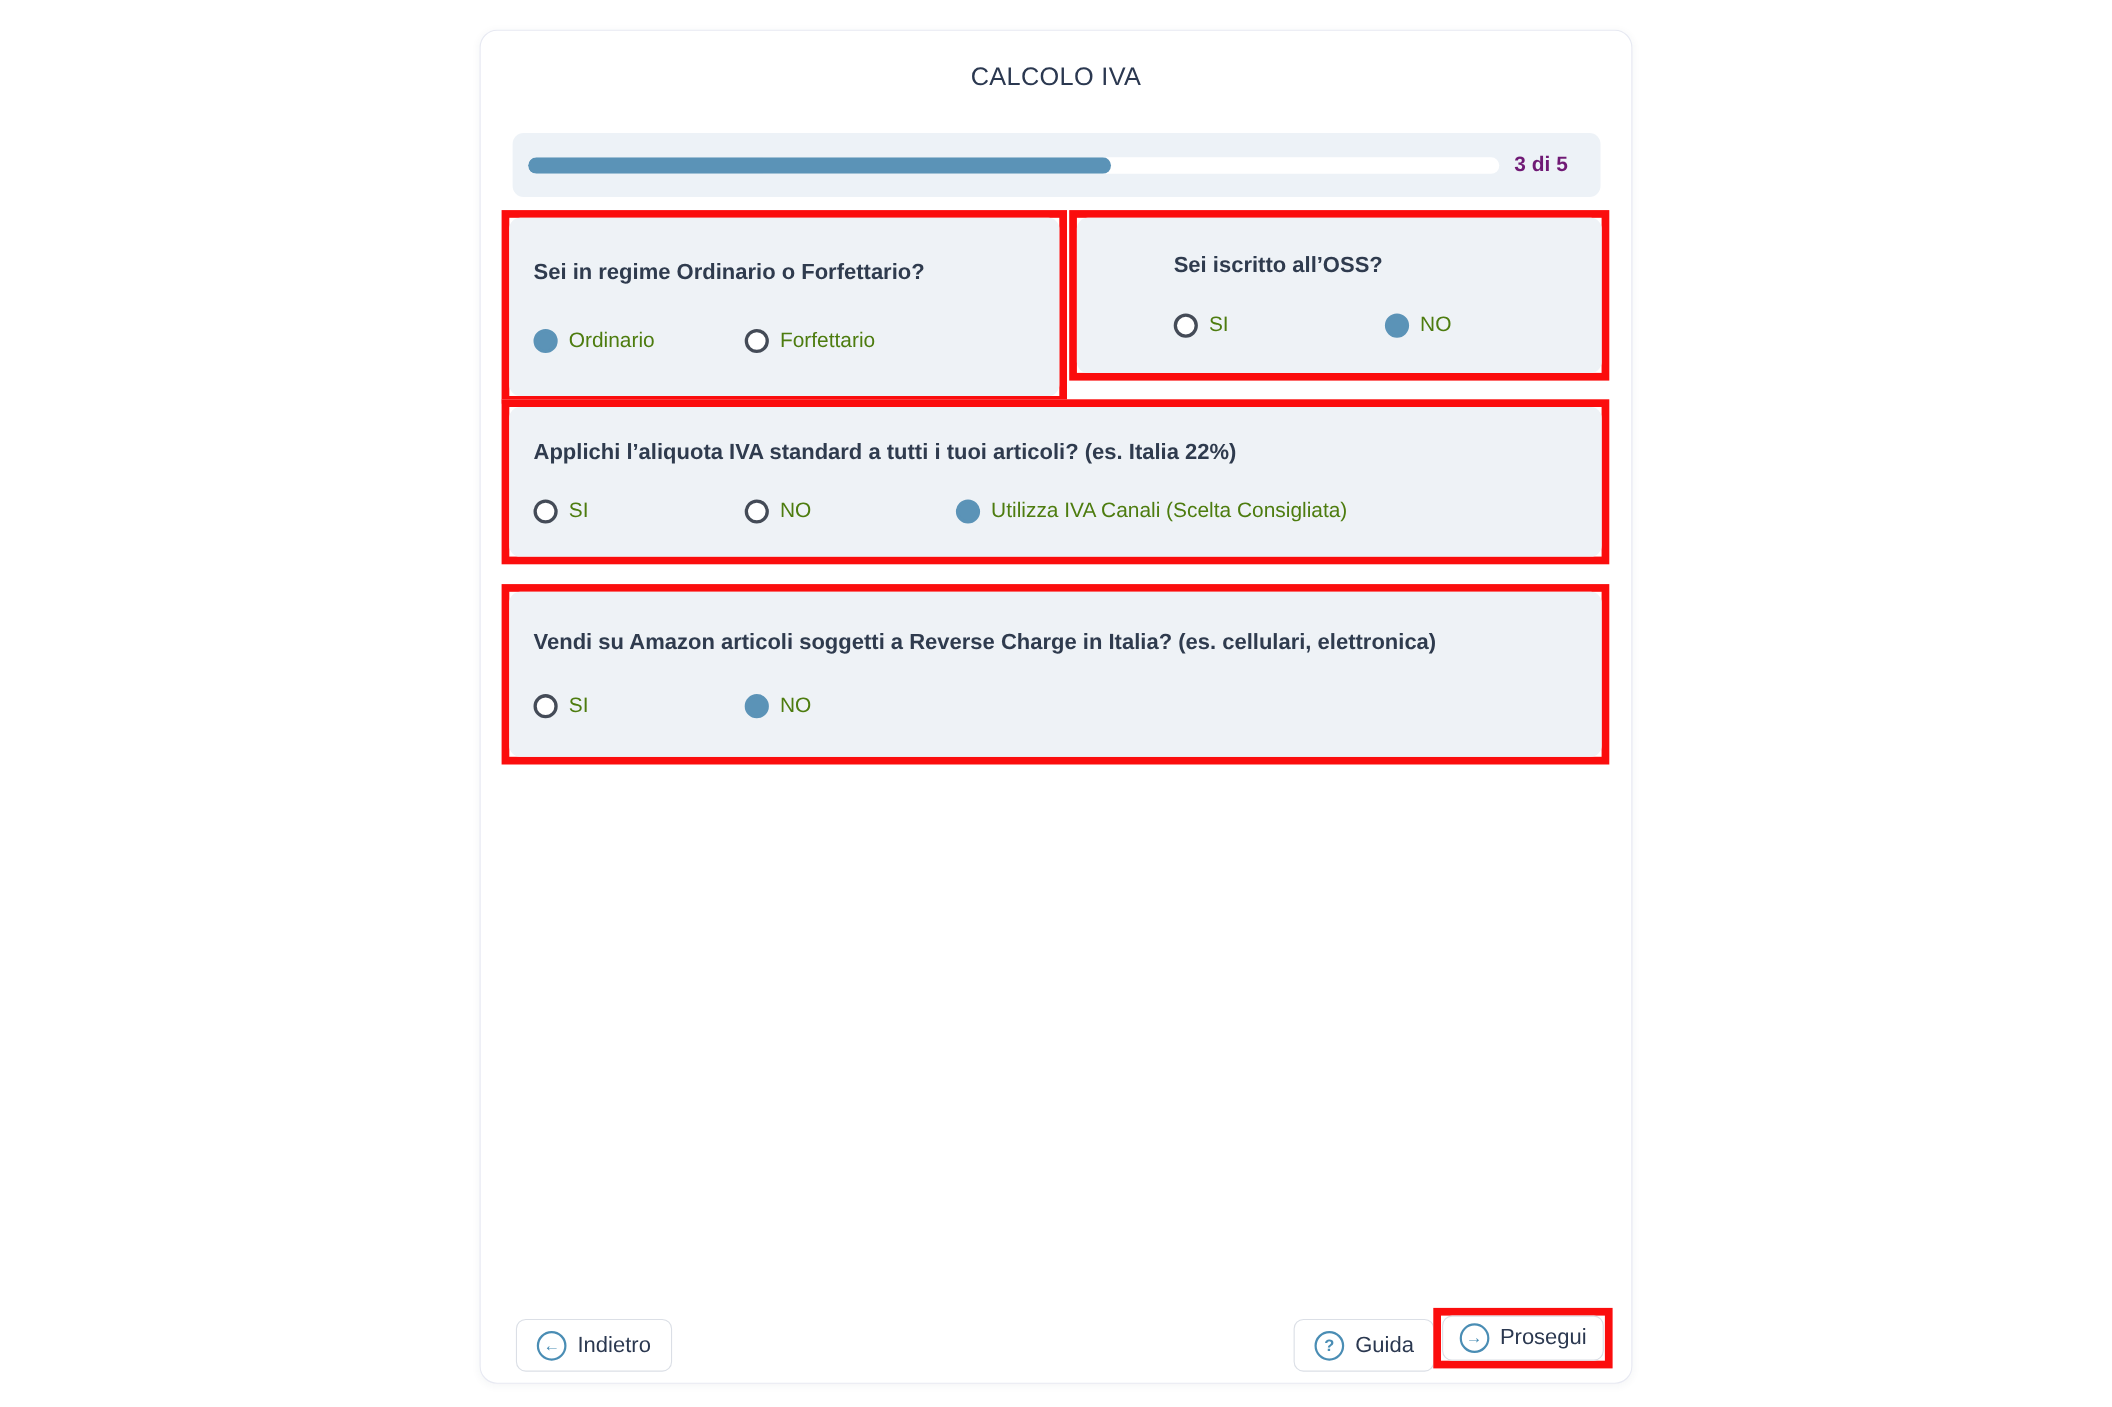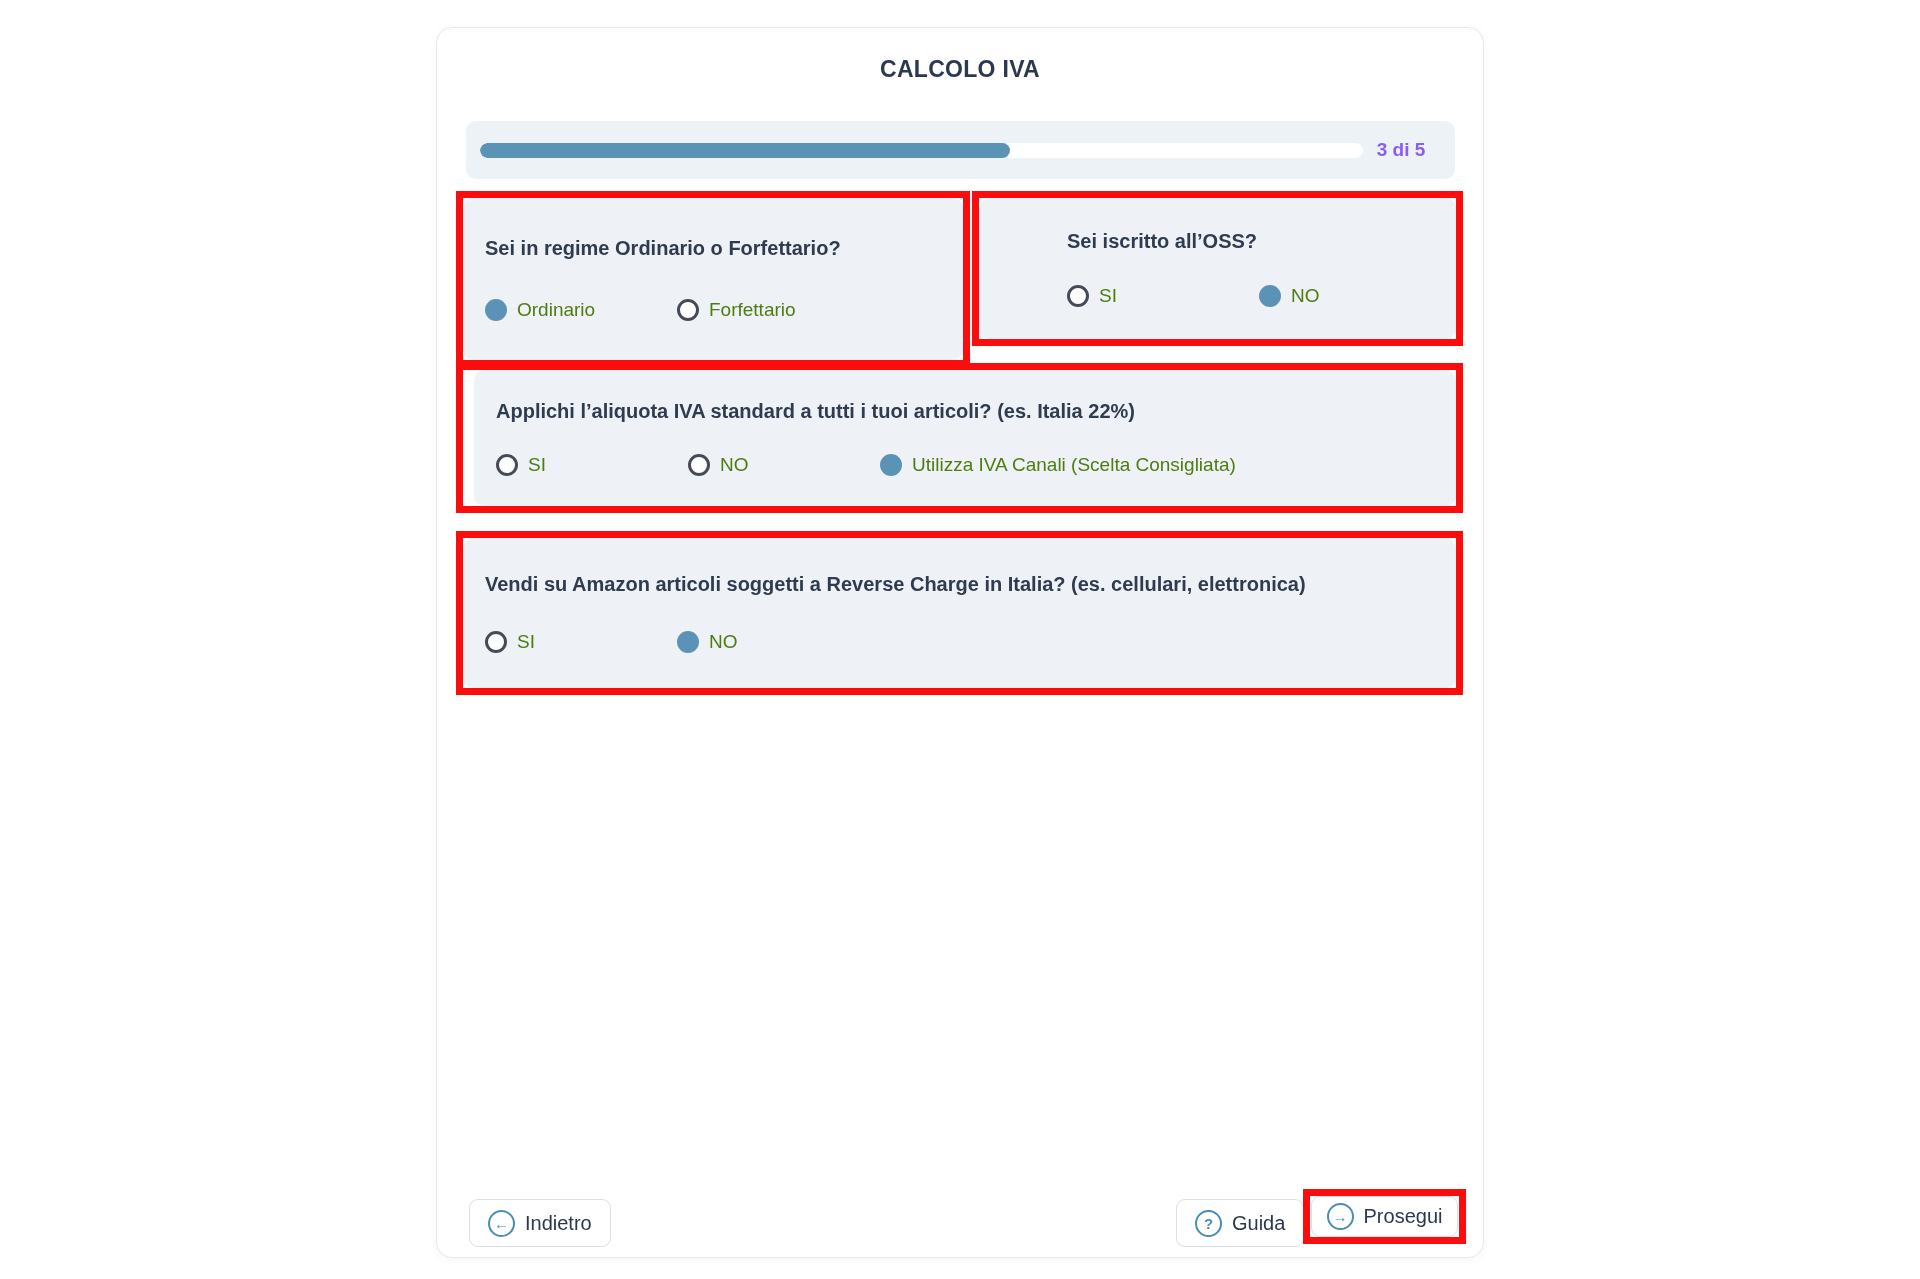--- a/index.html
+++ b/index.html
@@ -6,39 +6,39 @@
   html,body { width:1920px; height:1279px; background:#ffffff;
               font-family:"Liberation Sans", sans-serif; overflow:hidden; }
   .stage { position:relative; width:1920px; height:1279px; }
 
   
   .card { position:absolute; left:436px; top:27px; width:1048px; height:1231px;
           background:#ffffff; border:1px solid #e7e9f2; border-radius:16px;
           box-shadow:0 2px 8px rgba(40,50,80,0.05); }
 
   .title { position:absolute; left:0; top:28px; width:100%; text-align:center;
-           font-size:23px; font-weight:700; color:#2b3850; letter-spacing:.3px; }
+           font-size:23px; font-weight:400; color:#2b3850; letter-spacing:.3px; }
   .subtitle { position:absolute; left:0; top:58px; width:100%; text-align:center;
               font-size:18px; color:#4b90c3; }
 
   
   .progress-wrap { position:absolute; left:29px; top:93px; width:989px; height:58px;
                    background:#edf2f7; border-radius:10px; display:flex;
                    align-items:center; padding:0 16px 0 14px; }
   .progress-track { flex:1; height:15px; background:#ffffff; border-radius:8px;
                     overflow:hidden; }
   .progress-fill { height:100%; background:#5b93b7; border-radius:8px; }
   .progress-label { width:76px; text-align:center; font-size:19px; font-weight:600;
-                    color:#8b5cf6; }
+                    color:#701a75; }
 
   
   .redbox { position:absolute; border:7px solid #fb0d0d; background:#ffffff; }
   .rb-q1 { left:19px;  top:163px; width:514px;  height:176px; }
   .rb-q2 { left:535px; top:163px; width:491px;  height:155px; }
-  .rb-q3 { left:19px;  top:335px; width:1007px; height:150px;padding-left:11px; }
+  .rb-q3 { left:19px;  top:335px; width:1007px; height:150px; }
   .rb-q4 { left:19px;  top:503px; width:1007px; height:164px; }
 
   .panel { width:100%; height:100%; background:#eef2f6; border-radius:10px;
            padding:0 22px; display:flex; flex-direction:column;
            justify-content:space-evenly; }
   .panel.indent { padding-left:88px; }
   .q-text { font-size:20px; font-weight:700; color:#2f3b4e; }
 
   .options { display:flex; align-items:center; }
   .opt { display:flex; align-items:center; gap:10px; width:192px; flex:none;

